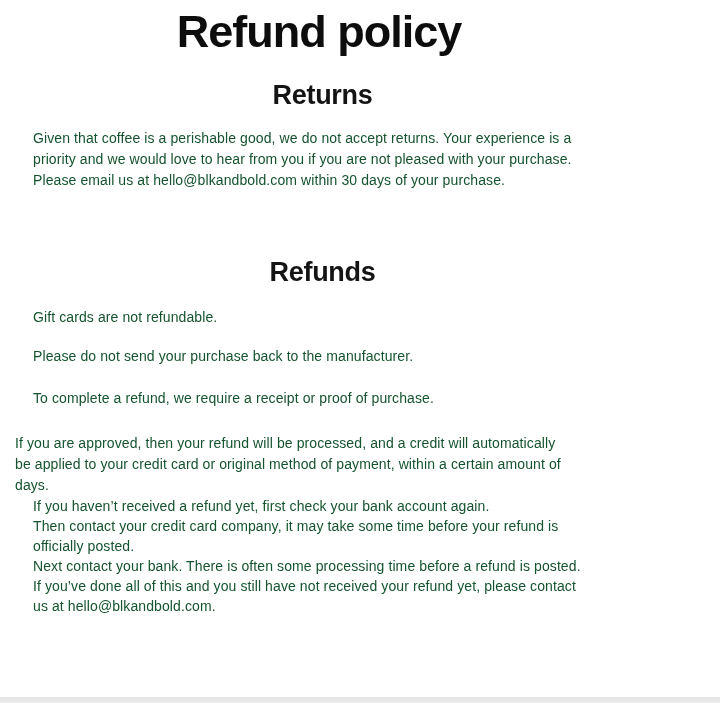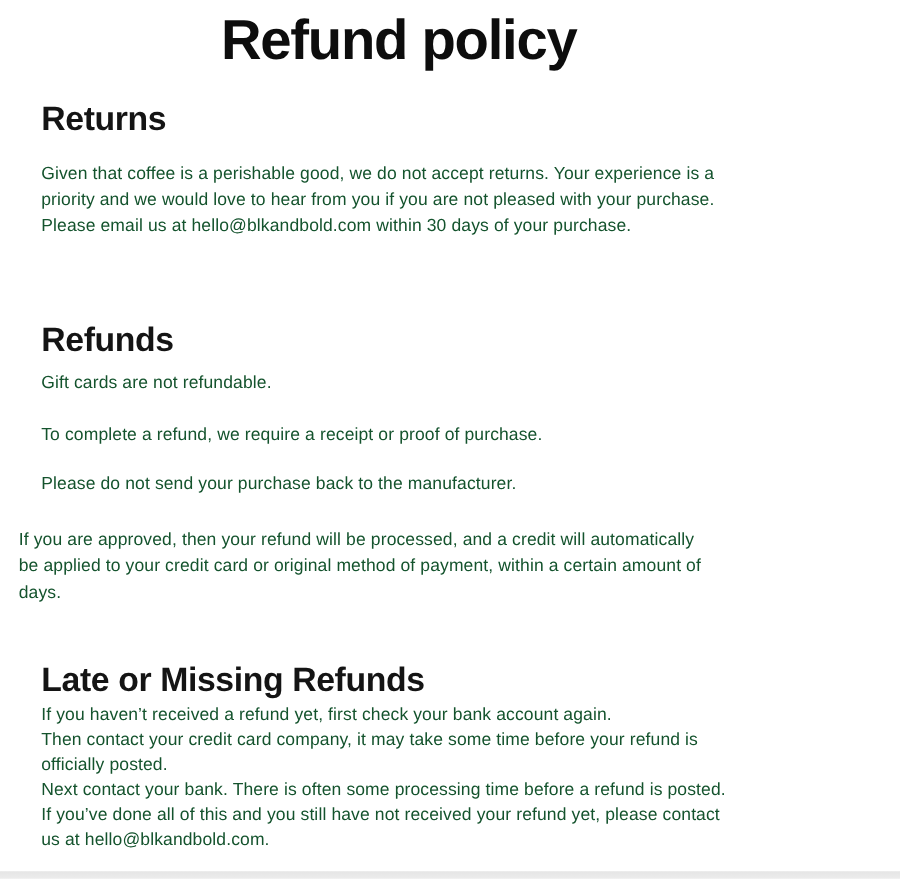--- a/index.html
+++ b/index.html
@@ -29,35 +29,36 @@
     color: #0d0d0d;
     margin-left: 26px;
   }
   .section-heading {
     font-size: 27px;
     line-height: 34px;
     font-weight: 800;
     letter-spacing: -0.3px;
     color: #141414;
     padding-left: 33px;
+    text-align: center;
   }
   .h-returns { margin-top: 20px; }
   .h-refunds { margin-top: 64px; }
   .h-late    { margin-top: 43px; }
   .para {
     padding-left: 33px;
     max-width: 620px;
     font-size: 14px;
     line-height: 21px;
     color: #14532d;
     white-space: pre-line;
     letter-spacing: 0.1px;
   }
   .p-returns      { margin-top: 16px; }
-  .p-giftcards    { margin-top: 6px; }
+  .p-giftcards    { margin-top: 18px; }
   .p-receipt      { margin-top: 21px; }
   .p-manufacturer { margin-top: 18px; }
   .p-approved     { margin-top: 24px; padding-left: 15px; }
   .p-late {
     line-height: 20px;
   }
   .bottom-edge-bar {
     position: absolute;
     left: 0;
     right: 0;
@@ -77,29 +78,28 @@
     <section>
       <h2 class="section-heading h-returns">Returns</h2>
       <p class="para p-returns">Given that coffee is a perishable good, we do not accept returns. Your experience is a
 priority and we would love to hear from you if you are not pleased with your purchase.
 Please email us at hello@blkandbold.com within 30 days of your purchase.</p>
     </section>
 
     <section>
       <h2 class="section-heading h-refunds">Refunds</h2>
       <p class="para p-giftcards">Gift cards are not refundable.</p>
+      <p class="para p-manufacturer">Please do not send your purchase back to the manufacturer.</p>
       <p class="para p-receipt">To complete a refund, we require a receipt or proof of purchase.</p>
-      <p class="para p-manufacturer">Please do not send your purchase back to the manufacturer.</p>
       <p class="para p-approved">If you are approved, then your refund will be processed, and a credit will automatically
 be applied to your credit card or original method of payment, within a certain amount of
 days.</p>
     </section>
 
     <section>
-      <h2 class="section-heading h-late">Late or Missing Refunds</h2>
       <p class="para p-late">If you haven’t received a refund yet, first check your bank account again.
 Then contact your credit card company, it may take some time before your refund is
 officially posted.
 Next contact your bank. There is often some processing time before a refund is posted.
 If you’ve done all of this and you still have not received your refund yet, please contact
 us at hello@blkandbold.com.</p>
     </section>
 
   </div>
 

